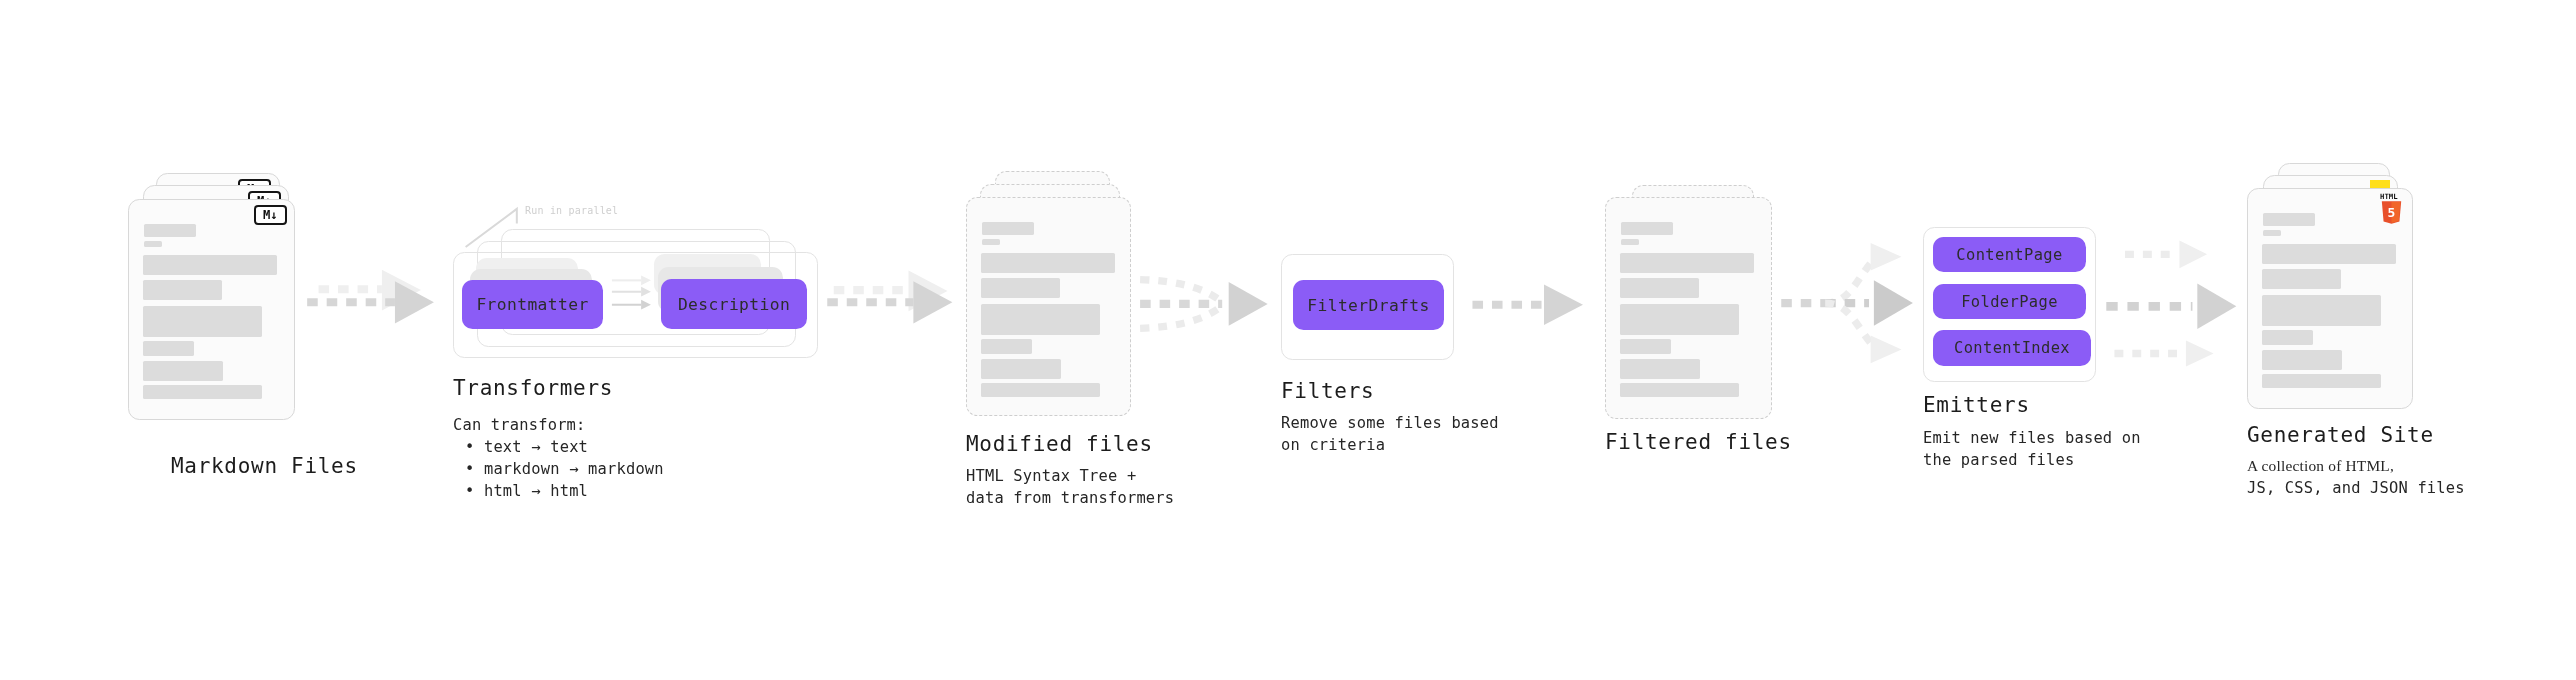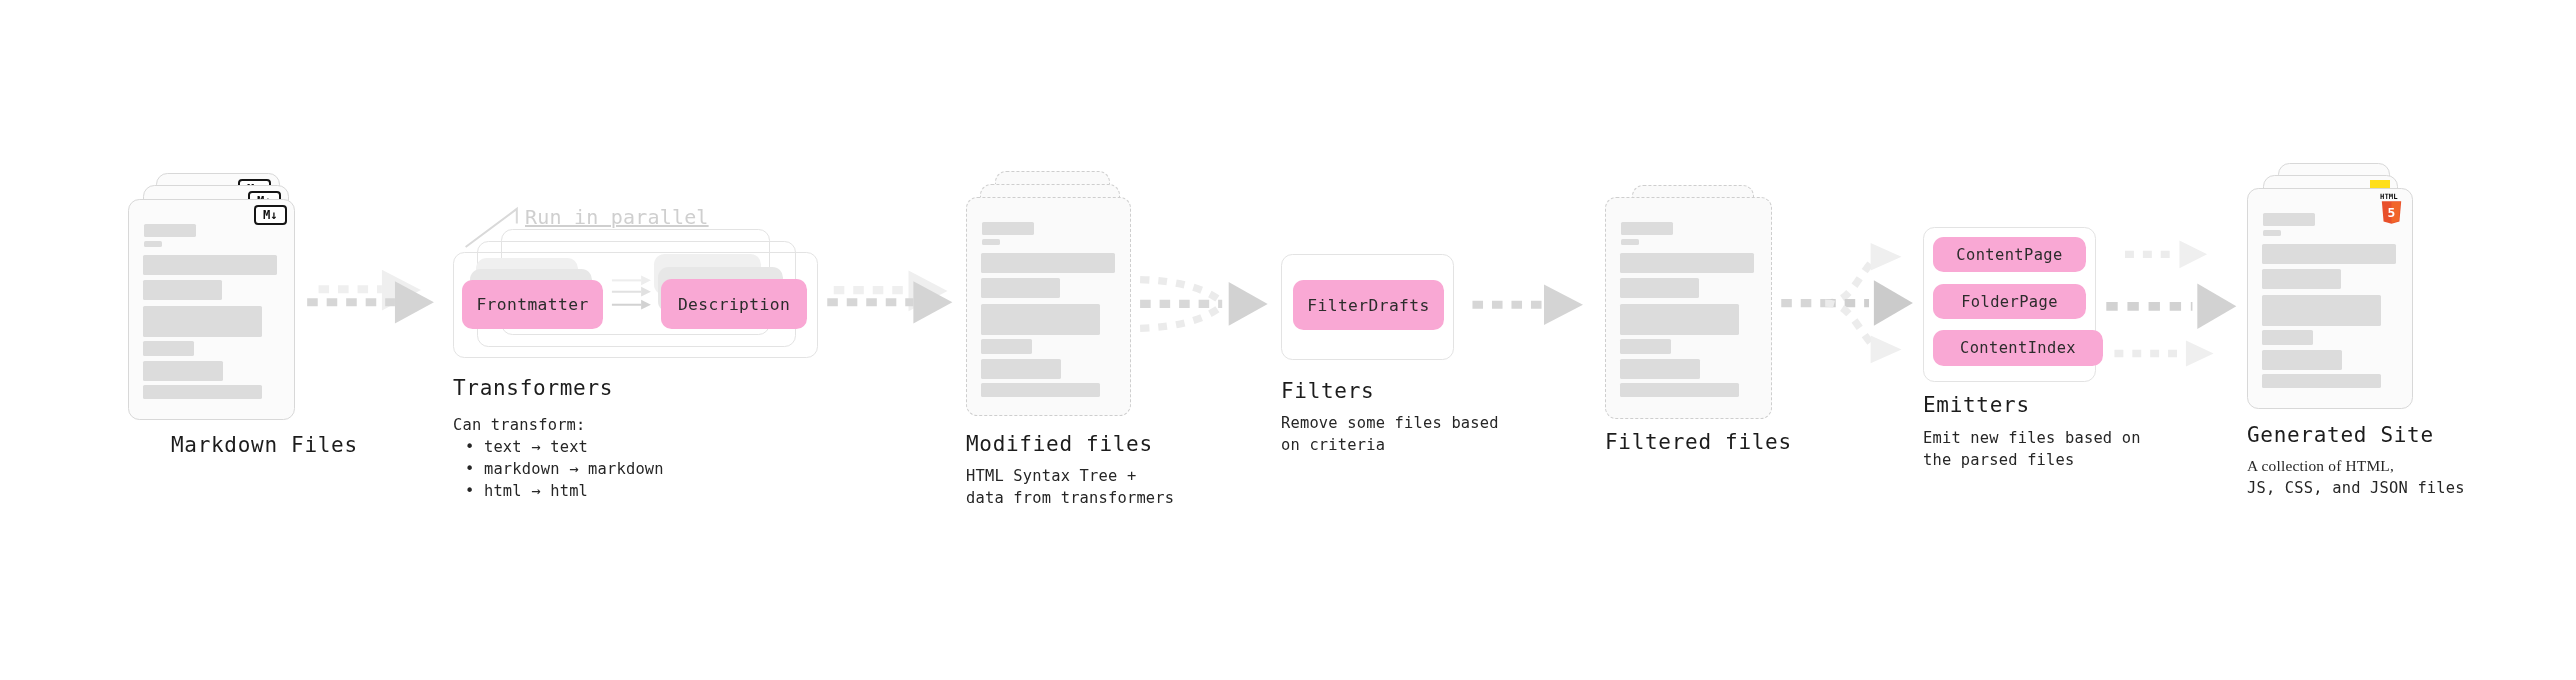--- a/index.html
+++ b/index.html
@@ -10,28 +10,28 @@
   }
   
   .sheet{position:absolute;background:#fbfbfb;border:1.6px solid #d8d8d8;border-radius:11.4px;box-sizing:border-box;}
   .sheet.dashed{border:1.6px dashed #cecece;background:#fafafa;}
   .doc-lines{position:absolute;inset:0;}
   .ph{position:absolute;background:#dcdcdc;border-radius:1.6px;}
   
   .frame{position:absolute;border:1.6px solid #e3e3e3;border-radius:11.4px;box-sizing:border-box;background:transparent;}
   .frame.filled{background:#ffffff;}
   
-  .pill{position:absolute;background:#f9a8d4;border-radius:10.6px;display:flex;align-items:center;justify-content:center;
+  .pill{position:absolute;background:#8b5cf6;border-radius:10.6px;display:flex;align-items:center;justify-content:center;
         font-size:16.3px;color:#2c2c2c;letter-spacing:0.4px;box-sizing:border-box;white-space:pre;}
   .pill.ghost1{background:#e7e7e7;}
   .pill.ghost2{background:#f0f0f0;}
   
   .title{position:absolute;font-size:21px;letter-spacing:0.7px;color:#1c1c1c;white-space:pre;}
   .sub{position:absolute;font-size:15.4px;letter-spacing:0.2px;color:#262626;white-space:pre;}
-  .note{position:absolute;font-size:20px;letter-spacing:0.2px;color:#cfcfcf;white-space:pre;text-decoration:underline;}
+  .note{position:absolute;font-size:10px;letter-spacing:0.2px;color:#cfcfcf;white-space:pre;}
   
   .md-badge{position:absolute;width:32.5px;height:20.3px;border:2.4px solid #151515;border-radius:4.1px;background:#ffffff;
             box-sizing:border-box;display:flex;align-items:center;justify-content:center;
             font-weight:bold;font-size:12.2px;color:#111;}
   .css-badge{position:absolute;width:19.5px;text-align:center;margin-top:37px;}
   .css-badge .css-text{font-size:7.3px;font-weight:bold;color:#111;line-height:7.3px;letter-spacing:0;}
   .css-badge .css-bar{margin-top:0.8px;height:3.3px;width:18px;background:#3b6ce8;margin-left:0.8px;}
   .js-badge{position:absolute;width:19.5px;height:10.6px;background:#ffdf1c;}
   .html5-badge{position:absolute;width:23px;text-align:left;}
   .html5-badge .h5-text{font-size:7.3px;font-weight:bold;color:#111;line-height:8.1px;letter-spacing:0;}
@@ -53,21 +53,21 @@
           <span class="ph" style="left: 14.6px; top: 41px; width: 18px; height: 5.7px;"></span>
           <span class="ph" style="left: 14px; top: 55px; width: 134px; height: 20.3px;"></span>
           <span class="ph" style="left: 14px; top: 80px; width: 79px; height: 19.5px;"></span>
           <span class="ph" style="left: 14px; top: 106px; width: 119px; height: 31px;"></span>
           <span class="ph" style="left: 14px; top: 141px; width: 51px; height: 15.4px;"></span>
           <span class="ph" style="left: 14px; top: 161px; width: 80px; height: 20.3px;"></span>
           <span class="ph" style="left: 14px; top: 185px; width: 119px; height: 14px;"></span>
         </div>
     </div>
     <div class="md-badge" style="left:254px;top:205px;">M↓</div>
-    <div class="title" style="left:128px;top:433px;padding-left:43px;">Markdown Files</div>
+    <div class="title" style="left:128px;top:454px;padding-left:43px;">Markdown Files</div>
   </div>
 
   <div>
     <div class="note" style="left:525px;top:205px;">Run in parallel</div>
     <div class="frame" style="left:501px;top:229px;width:269px;height:106px;"></div>
     <div class="frame" style="left:477px;top:241px;width:319px;height:106px;"></div>
     <div class="frame" style="left:453px;top:252px;width:365px;height:106px;"></div>
 
     <div class="pill ghost2" style="left:476px;top:258px;width:102px;height:41px;"></div>
     <div class="pill ghost1" style="left:470px;top:269px;width:122px;height:45px;"></div>
@@ -126,21 +126,21 @@
           <span class="ph" style="left: 14px; top: 185px; width: 119px; height: 14px;"></span>
         </div>
     </div>
     <div class="title" style="left:1605px;top:430px;">Filtered files</div>
   </div>
 
   <div>
     <div class="frame filled" style="left:1923px;top:227px;width:173px;height:155px;"></div>
     <div class="pill" style="left:1933px;top:237px;width:153px;height:35px;font-size:15.4px;">ContentPage</div>
     <div class="pill" style="left:1933px;top:284px;width:153px;height:35px;font-size:15.4px;">FolderPage</div>
-    <div class="pill" style="left:1933px;top:330px;width:170px;height:36px;font-size:15.4px;">ContentIndex</div>
+    <div class="pill" style="left:1933px;top:330px;width:158px;height:36px;font-size:15.4px;">ContentIndex</div>
     <div class="title" style="left:1923px;top:393px;">Emitters</div>
     <div class="sub" style="left:1923px;top:429px;">Emit new files based on</div>
     <div class="sub" style="left:1923px;top:451px;">the parsed files</div>
   </div>
 
   <div>
     <div class="sheet" style="left:2278px;top:163px;width:112px;height:221px;"></div>
     <div class="css-badge" style="left:2363px;top:166px;">
       <div class="css-text">CSS</div>
       <div class="css-bar"></div>

